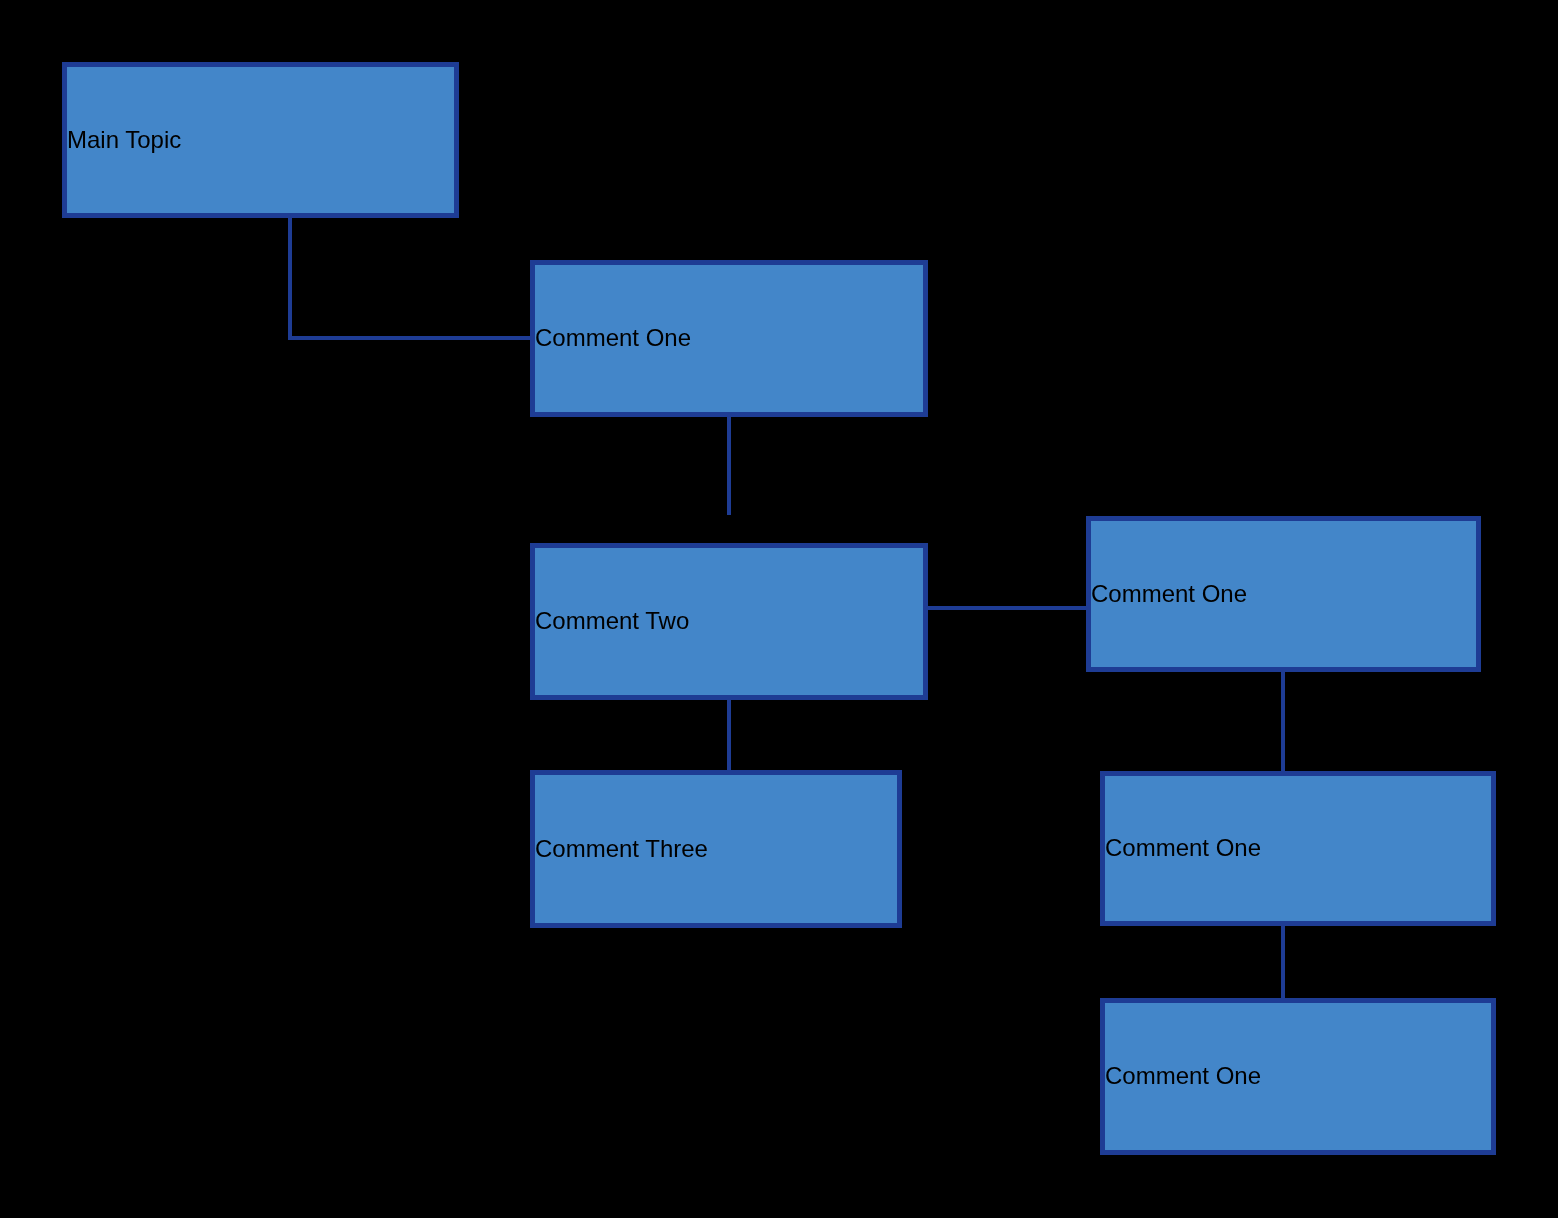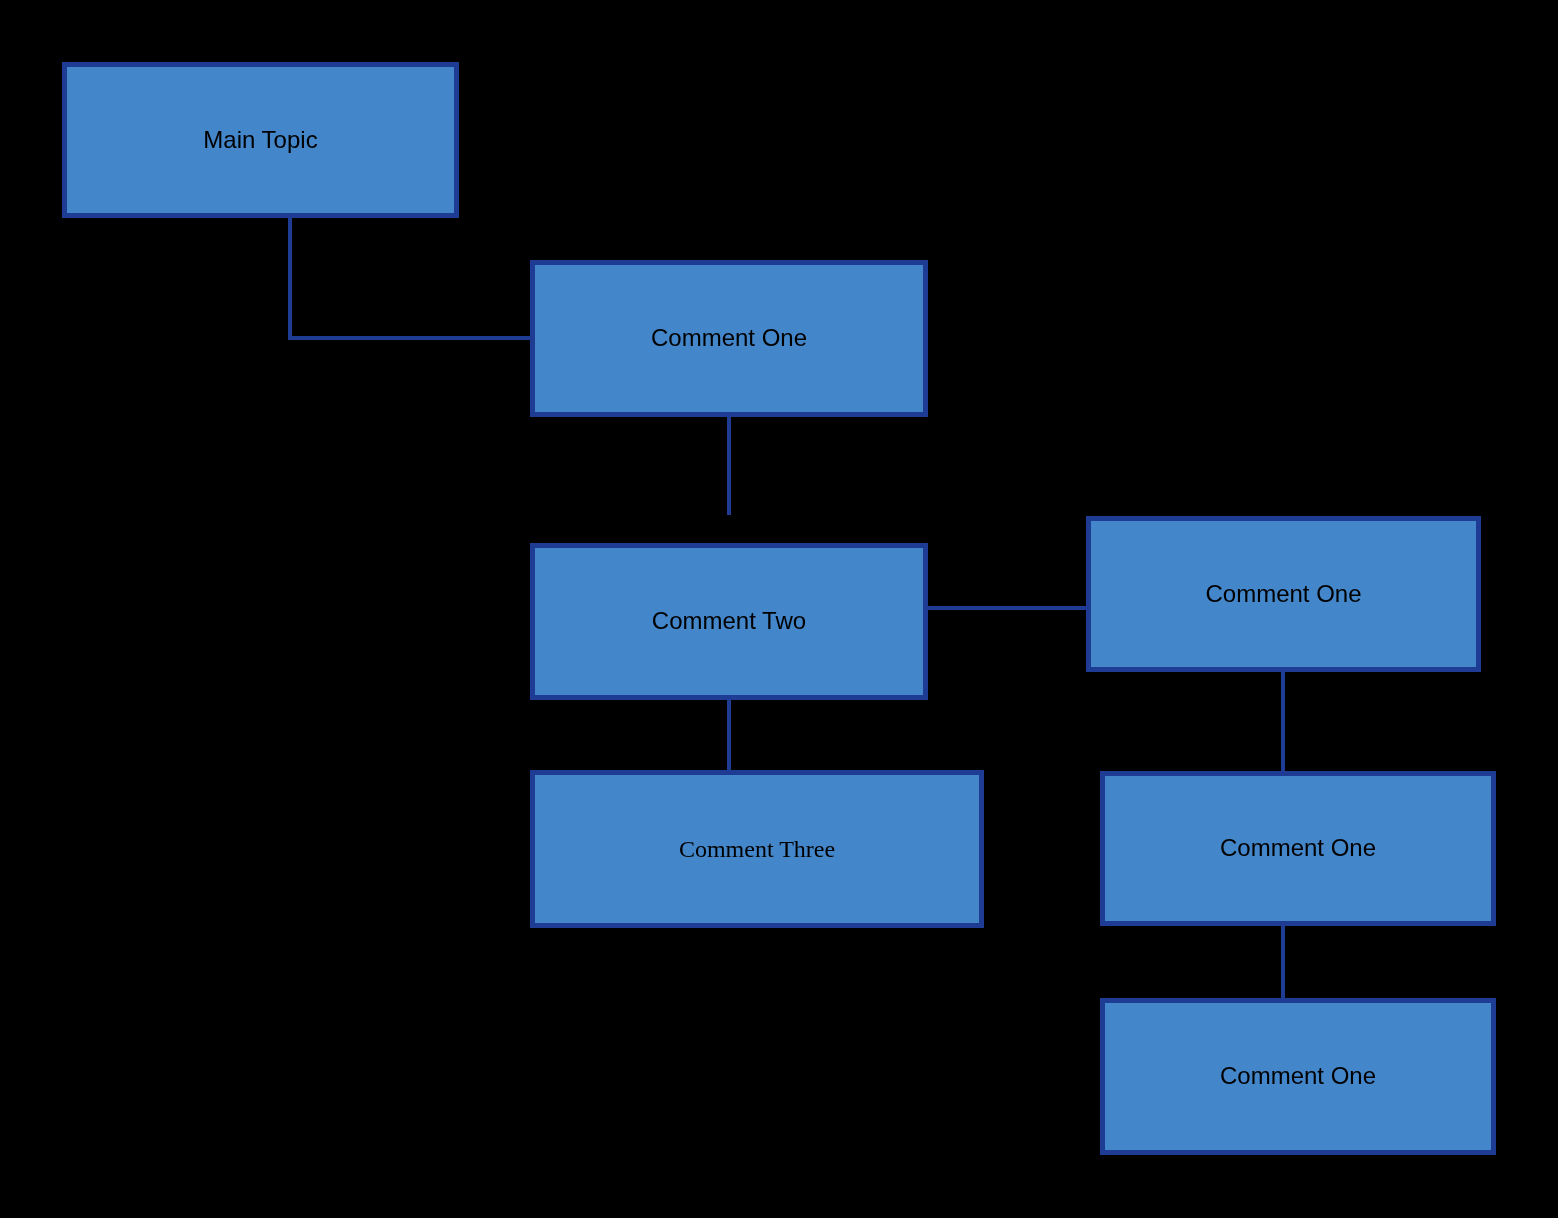--- a/index.html
+++ b/index.html
@@ -21,21 +21,20 @@
     left: 0;
     pointer-events: none;
   }
   .node {
     position: absolute;
     box-sizing: border-box;
     background: var(--node-fill, #4386C9);
     border: 5px solid var(--node-border, #1E3C94);
     display: flex;
     align-items: center;
-    justify-content: center;
     cursor: default;
   }
   .node-label {
     font-size: 24px;
     line-height: 1.2;
     color: var(--text-color, #000000);
     text-align: center;
     white-space: nowrap;
   }
 </style>
@@ -58,21 +57,21 @@
   </div>
 
   <div class="node" style="left: 530px; top: 260px; width: 398px; height: 157px; border-width: 5px;">
     <span class="node-label">Comment One</span>
   </div>
 
   <div class="node" style="left: 530px; top: 515px; width: 398px; height: 157px; border-width: 5px; margin-top: 28px;">
     <span class="node-label">Comment Two</span>
   </div>
 
-  <div class="node" style="left: 530px; top: 770px; width: 454px; height: 158px; border-width: 5px; font-family: Liberation Serif, serif;">
+  <div class="node" style="left: 530px; top: 770px; width: 372px; height: 158px; border-width: 5px;">
     <span class="node-label">Comment Three</span>
   </div>
 
   <div class="node" style="left: 1086px; top: 516px; width: 395px; height: 156px; border-width: 5px;">
     <span class="node-label">Comment One</span>
   </div>
 
   <div class="node" style="left: 1100px; top: 771px; width: 396px; height: 155px; border-width: 5px;">
     <span class="node-label">Comment One</span>
   </div>

